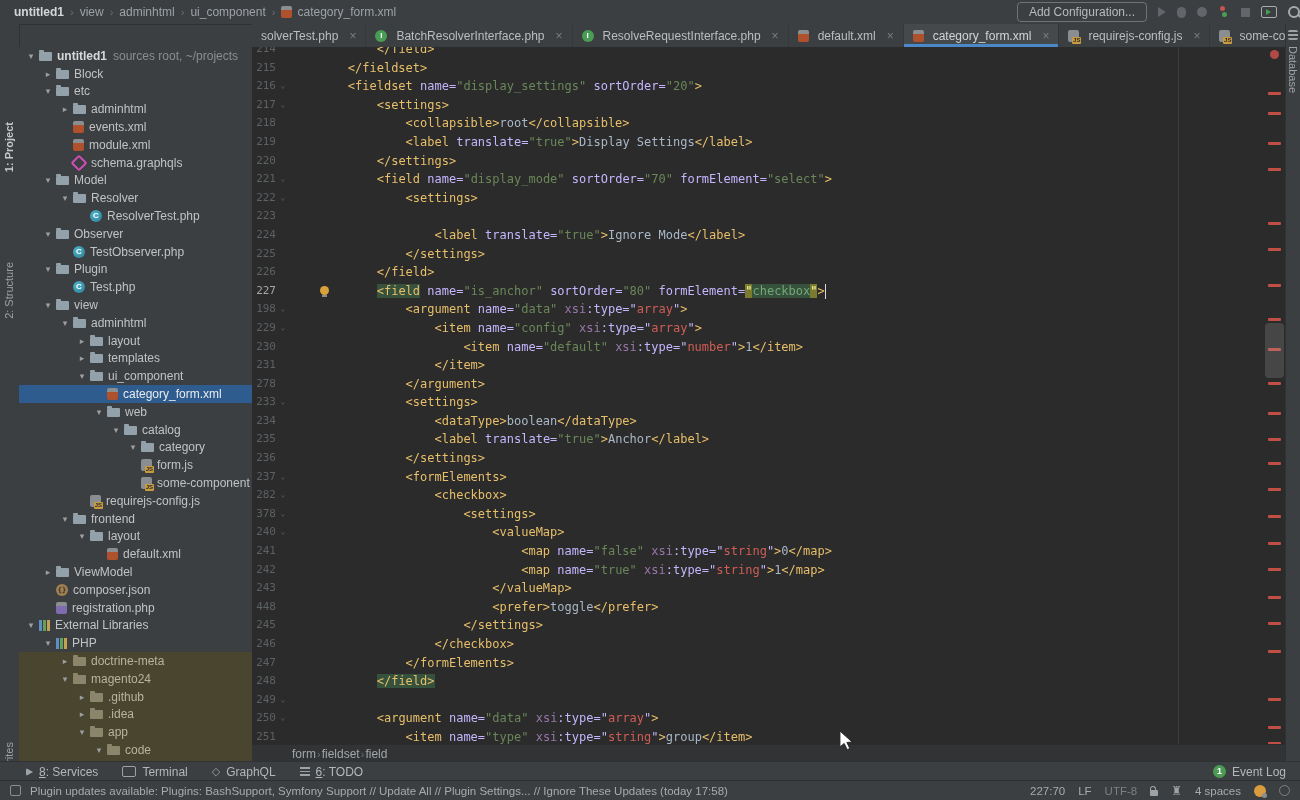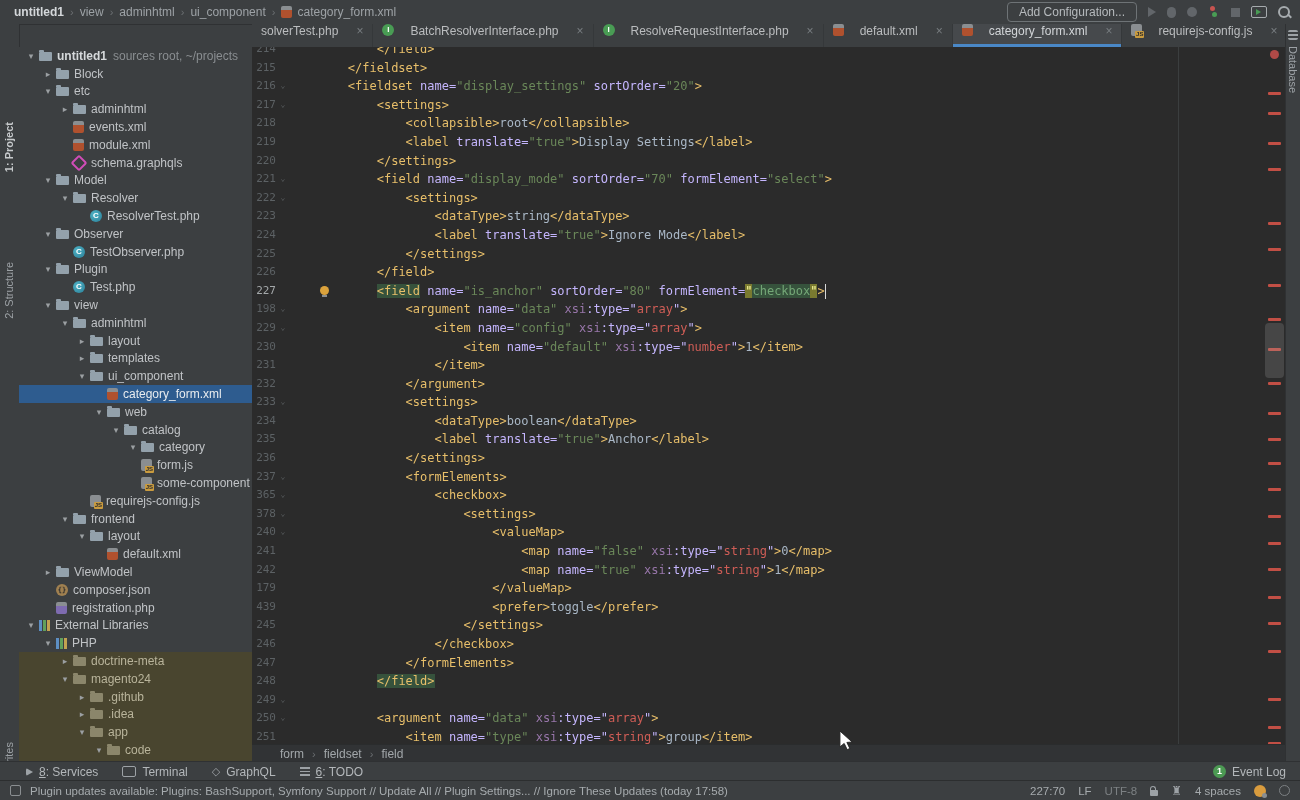--- a/index.html
+++ b/index.html
@@ -4,21 +4,21 @@
 <style>
   html,body{margin:0;padding:0;background:#1e1e1e}
   #app{position:relative;width:1300px;height:800px;background:#3c3f41;overflow:hidden;
        font-family:"Liberation Sans",sans-serif;font-size:12px;color:#bbbdbf;cursor:default}
   
   .topnav{position:absolute;left:0;top:0;right:0;height:24px;background:#3c3f41;
           border-bottom:1px solid #2f3133;display:flex;align-items:center;padding-left:14px}
   .bc-item{color:#9da2a6}
   .bc-item.first{font-weight:bold;color:#d4d7da}
   .bc-sep{color:#6b6f72;margin:0 6px;font-size:11px}
-  .topnav-right{margin-left:auto;display:flex;align-items:center;gap:11px;padding-right:10px;height:100%}
+  .topnav-right{margin-left:auto;display:flex;align-items:center;gap:11px;height:100%}
   .addconfig{border:1px solid #6e7376;border-radius:4px;padding:2px 11px;color:#b6babd;white-space:nowrap}
   
   .ic{display:inline-block;position:relative;flex:none}
   .i-play{width:0;height:0;border-left:8px solid #62666a;border-top:5px solid transparent;border-bottom:5px solid transparent}
   .i-bug{width:9px;height:11px;border-radius:5px;background:#62666a}
   .i-prof{width:10px;height:10px;border-radius:50%;background:#62666a}
   .i-changes{width:12px;height:12px}
   .i-changes::before{content:"";position:absolute;left:2px;top:0;width:5px;height:5px;border-radius:50%;background:#c75450}
   .i-changes::after{content:"";position:absolute;left:4px;top:6px;width:5px;height:5px;border-radius:50%;background:#499C54}
   .i-stop{width:9px;height:9px;background:#62666a}
@@ -32,21 +32,21 @@
   .proj-ic{width:12px;height:11px;border:1px solid #8a9199;border-radius:2px;background:linear-gradient(180deg,#54a0d8 0 4px,transparent 4px)}
   .hdr-sp{flex:1}
   .i-target{color:#9da2a6;font-size:13px;line-height:13px}
   .i-collapse{width:11px;height:11px}
   .i-collapse::before{content:"";position:absolute;left:2px;top:1px;width:0;height:0;border-bottom:5px solid #9da2a6;border-left:4px solid transparent;border-right:4px solid transparent}
   .i-collapse::after{content:"";position:absolute;left:1px;bottom:1px;width:9px;height:2px;background:#9da2a6}
   .i-gear{color:#9da2a6;font-size:14px;line-height:14px}
   .i-min{color:#9da2a6;font-weight:bold}
   .vsep{width:1px;height:14px;background:#535659}
   .tabbar{position:absolute;left:252px;top:24px;right:14px;height:23px;display:flex;align-items:stretch;overflow:hidden;background:#3c3f41}
-  .tab{display:flex;align-items:flex-start;gap:16px;padding:0 9px;white-space:nowrap;border-right:1px solid #35383a;color:#bbbdbf}
+  .tab{display:flex;align-items:center;gap:9px;padding:0 9px;white-space:nowrap;border-right:1px solid #35383a;color:#bbbdbf}
   .tab.active{background:#46494c;box-shadow:inset 0 -3px 0 #4A88C7;color:#d2d5d8}
   .tab .x{color:#787d80;font-size:12px;margin-left:2px}
   
   .leftbar{position:absolute;left:0;top:24px;width:19px;bottom:38px;background:#3c3f41;border-right:1px solid #2f3133}
   .vlabel{position:absolute;left:0;width:19px;color:#9da2a6;font-size:11px;white-space:nowrap}
   .vlabel span{display:inline-block;transform:rotate(-90deg) translateX(-100%);transform-origin:0 0;margin-left:3px}
   .vlabel.bold span{font-weight:bold;color:#c7cacc}
   
   .tree{position:absolute;left:19px;top:47px;width:233px;height:715px;background:#3c3f41;overflow:hidden}
   .olivebg{position:absolute;left:0;right:0;bottom:0;background:#49452f}
@@ -97,21 +97,21 @@
   .caret{display:inline-block;width:1.5px;height:15px;background:#d8d8d8;vertical-align:middle;margin-left:0}
   .bulb{position:absolute;left:68px;top:4px;width:9px;height:9px;border-radius:50%;background:#dba23c}
   .bulb::after{content:"";position:absolute;left:2px;top:9px;width:5px;height:2px;background:#8a8e91}
   
   .stripe{position:absolute;right:0;top:0;width:24px;bottom:0}
   .smark{position:absolute;right:5px;width:13px;height:3px;background:#c24f45;border-radius:1px}
   .sthumb{position:absolute;right:2px;width:19px;border-radius:4px;background:rgba(170,170,170,.22)}
   .serr{position:absolute;right:7px;top:3px;width:9px;height:9px;border-radius:50%;background:#b04a47}
   
   .crumbs2{position:absolute;left:252px;top:744px;right:14px;height:18px;background:#313335;
-     display:flex;align-items:center;gap:7px;padding-left:28px;color:#a2a7aa;border-top:1px solid #2a2c2d}
+     display:flex;align-items:center;padding-left:40px;color:#a2a7aa;border-top:1px solid #2a2c2d}
   .crumbs2 .bc-sep{margin:0 1px}
   
   .dbbar{position:absolute;right:0;top:24px;width:14px;bottom:38px;background:#3c3f41;border-left:1px solid #2f3133}
   .dblabel{position:absolute;top:22px;left:1px;color:#9da2a6;font-size:11px;writing-mode:vertical-rl}
   .db-ic{position:absolute;top:6px;left:2px;width:10px;height:10px;
      background:linear-gradient(180deg,#9da2a6 0 2px,transparent 2px 4px,#9da2a6 4px 6px,transparent 6px 8px,#9da2a6 8px 10px);border-radius:2px}
   
   .botbar{position:absolute;left:0;bottom:19px;right:0;height:19px;background:#3c3f41;border-top:1px solid #2f3133;
      display:flex;align-items:center;gap:24px;padding-left:26px;color:#b3b7ba}
   .botitem{display:flex;align-items:center;gap:6px}
@@ -446,21 +446,20 @@
           <span class="code"><span>            </span><span class="tk-t">&lt;field</span><span class="tk-a"> name=</span><span class="tk-v">"display_mode"</span><span class="tk-a"> sortOrder=</span><span class="tk-v">"70"</span><span class="tk-a"> formElement=</span><span class="tk-v">"select"</span><span class="tk-t">&gt;</span></span>
         </div>
         <div class="eline">
           <span class="gut">222</span>
           <span class="fold">⌄</span>
           <span class="code"><span>                </span><span class="tk-t">&lt;settings&gt;</span></span>
         </div>
         <div class="eline">
           <span class="gut">223</span>
           <span class="fold"></span>
-          <span class="code"><span>                    </span><span class="tk-t">&lt;dataType&gt;</span><span class="tk-c">string</span><span class="tk-t">&lt;/dataType&gt;</span></span>
         </div>
         <div class="eline">
           <span class="gut">224</span>
           <span class="fold"></span>
           <span class="code"><span>                    </span><span class="tk-t">&lt;label</span><span class="tk-a"> translate=</span><span class="tk-v">"true"</span><span class="tk-t">&gt;</span><span class="tk-c">Ignore Mode</span><span class="tk-t">&lt;/label&gt;</span></span>
         </div>
         <div class="eline">
           <span class="gut">225</span>
           <span class="fold"></span>
           <span class="code"><span>                </span><span class="tk-t">&lt;/settings&gt;</span></span>
@@ -490,21 +489,21 @@
           <span class="gut">230</span>
           <span class="fold"></span>
           <span class="code"><span>                        </span><span class="tk-t">&lt;item</span><span class="tk-a"> name=</span><span class="tk-v">"default"</span><span class="tk-x"> xsi</span><span class="tk-a">:type="</span><span class="tk-r">number</span><span class="tk-a">"</span><span class="tk-t">&gt;</span><span class="tk-c">1</span><span class="tk-t">&lt;/item&gt;</span></span>
         </div>
         <div class="eline">
           <span class="gut">231</span>
           <span class="fold"></span>
           <span class="code"><span>                    </span><span class="tk-t">&lt;/item&gt;</span></span>
         </div>
         <div class="eline">
-          <span class="gut">232</span>
+          <span class="gut">278</span>
           <span class="fold"></span>
           <span class="code"><span>                </span><span class="tk-t">&lt;/argument&gt;</span></span>
         </div>
         <div class="eline">
           <span class="gut">233</span>
           <span class="fold">⌄</span>
           <span class="code"><span>                </span><span class="tk-t">&lt;settings&gt;</span></span>
         </div>
         <div class="eline">
           <span class="gut">234</span>
@@ -520,21 +519,21 @@
           <span class="gut">236</span>
           <span class="fold"></span>
           <span class="code"><span>                </span><span class="tk-t">&lt;/settings&gt;</span></span>
         </div>
         <div class="eline">
           <span class="gut">237</span>
           <span class="fold">⌄</span>
           <span class="code"><span>                </span><span class="tk-t">&lt;formElements&gt;</span></span>
         </div>
         <div class="eline">
-          <span class="gut">365</span>
+          <span class="gut">282</span>
           <span class="fold">⌄</span>
           <span class="code"><span>                    </span><span class="tk-t">&lt;checkbox&gt;</span></span>
         </div>
         <div class="eline">
           <span class="gut">378</span>
           <span class="fold">⌄</span>
           <span class="code"><span>                        </span><span class="tk-t">&lt;settings&gt;</span></span>
         </div>
         <div class="eline">
           <span class="gut">240</span>
@@ -545,26 +544,26 @@
           <span class="gut">241</span>
           <span class="fold"></span>
           <span class="code"><span>                                </span><span class="tk-t">&lt;map</span><span class="tk-a"> name=</span><span class="tk-v">"false"</span><span class="tk-x"> xsi</span><span class="tk-a">:type="</span><span class="tk-r">string</span><span class="tk-a">"</span><span class="tk-t">&gt;</span><span class="tk-c">0</span><span class="tk-t">&lt;/map&gt;</span></span>
         </div>
         <div class="eline">
           <span class="gut">242</span>
           <span class="fold"></span>
           <span class="code"><span>                                </span><span class="tk-t">&lt;map</span><span class="tk-a"> name=</span><span class="tk-v">"true"</span><span class="tk-x"> xsi</span><span class="tk-a">:type="</span><span class="tk-r">string</span><span class="tk-a">"</span><span class="tk-t">&gt;</span><span class="tk-c">1</span><span class="tk-t">&lt;/map&gt;</span></span>
         </div>
         <div class="eline">
-          <span class="gut">179</span>
+          <span class="gut">243</span>
           <span class="fold"></span>
           <span class="code"><span>                            </span><span class="tk-t">&lt;/valueMap&gt;</span></span>
         </div>
         <div class="eline">
-          <span class="gut">439</span>
+          <span class="gut">448</span>
           <span class="fold"></span>
           <span class="code"><span>                            </span><span class="tk-t">&lt;prefer&gt;</span><span class="tk-c">toggle</span><span class="tk-t">&lt;/prefer&gt;</span></span>
         </div>
         <div class="eline">
           <span class="gut">245</span>
           <span class="fold"></span>
           <span class="code"><span>                        </span><span class="tk-t">&lt;/settings&gt;</span></span>
         </div>
         <div class="eline">
           <span class="gut">246</span>

